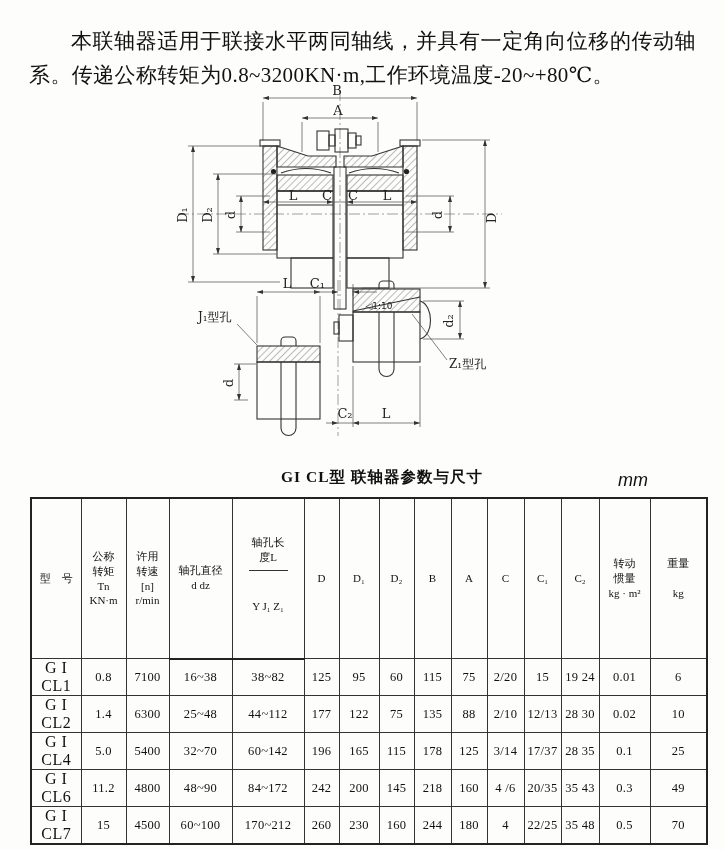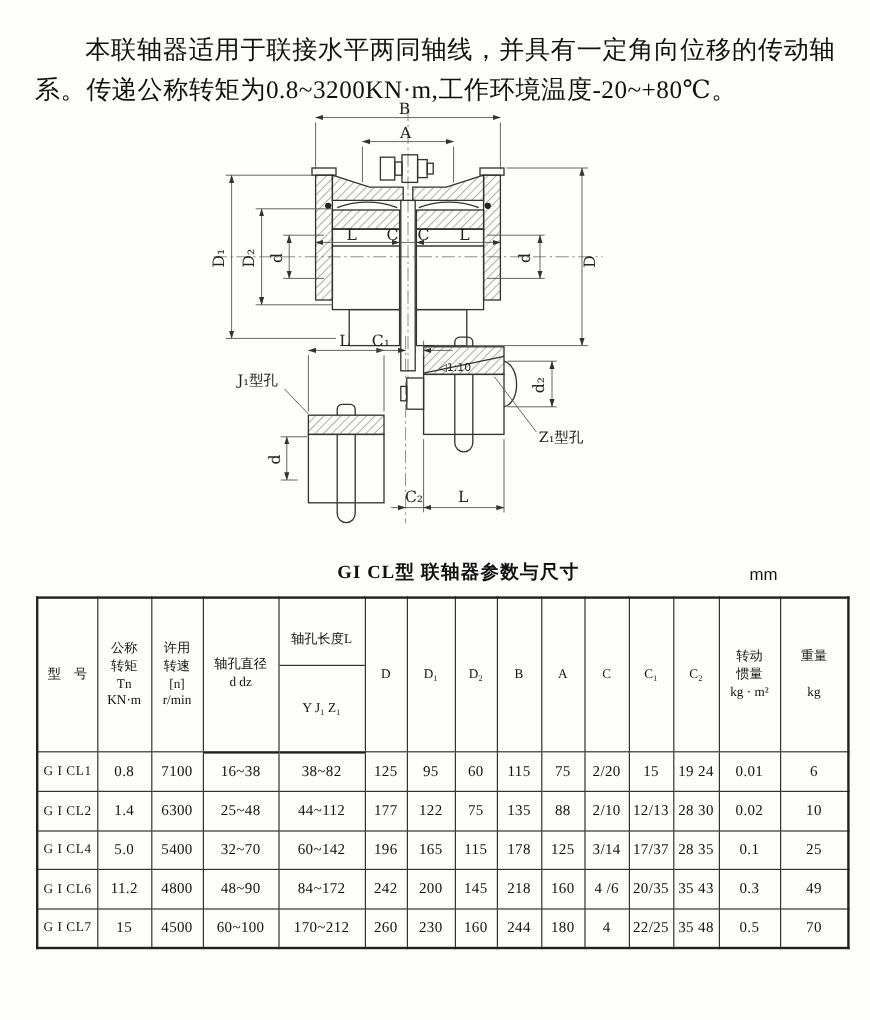--- a/index.html
+++ b/index.html
@@ -18,33 +18,33 @@
   .thin{stroke:#555;stroke-width:.75;fill:none}
   .cl{stroke:#777;stroke-width:.7;stroke-dasharray:11 3 2 3;fill:none}
   .dt{font-family:"DejaVu Serif","Liberation Serif",serif;font-size:13px;fill:#222}
   .dtc{font-family:"DejaVu Serif","Liberation Serif",serif;font-size:12px;fill:#222}
   .dts{font-family:"DejaVu Sans",sans-serif;font-size:9px;fill:#222}
   .title-row{
     position:absolute;top:467px;left:44px;width:676px;height:26px;
     text-align:center;font-size:15.5px;font-weight:bold;letter-spacing:1px;
   }
   .unit{
-    position:absolute;right:72px;top:3px;font-size:14px;font-weight:normal;
-    font-family:"Liberation Sans","DejaVu Sans",sans-serif;letter-spacing:0;
+    position:absolute;right:72px;top:3px;font-size:18px;font-weight:normal;
+    font-family:"Liberation Sans","DejaVu Sans",sans-serif;letter-spacing:0;font-style:italic;
   }
   table.params{
     position:absolute;top:497px;left:30px;width:677px;
     border-collapse:collapse;table-layout:fixed;
     font-size:12px;text-align:center;border:2px solid #222;
   }
   .params th,.params td{border:1px solid #333;padding:0;vertical-align:middle}
   .params th{font-weight:normal;font-size:11px;line-height:1.35;white-space:pre-line;height:82px}
   .params td{height:31.5px;font-size:12.5px;letter-spacing:.3px}
-  .params td.model{font-size:11px;letter-spacing:.5px}
-  th.split{padding:0}
+  .params td.model{font-size:16px;letter-spacing:.5px}
+  th.split{padding:16px}
   .split-top{height:40px;border-bottom:1px solid #333;display:flex;align-items:center;justify-content:center}
   .split-bot{height:41px;display:flex;align-items:center;justify-content:center}
   th.hb{border-bottom:2px solid #222}
 </style>
 </head>
 <body>
 
 <div class="page">
 
   <p class="intro">本联轴器适用于联接水平两同轴线，并具有一定角向位移的传动轴系。传递公称转矩为0.8~3200KN·m,工作环境温度-20~+80℃。</p>

